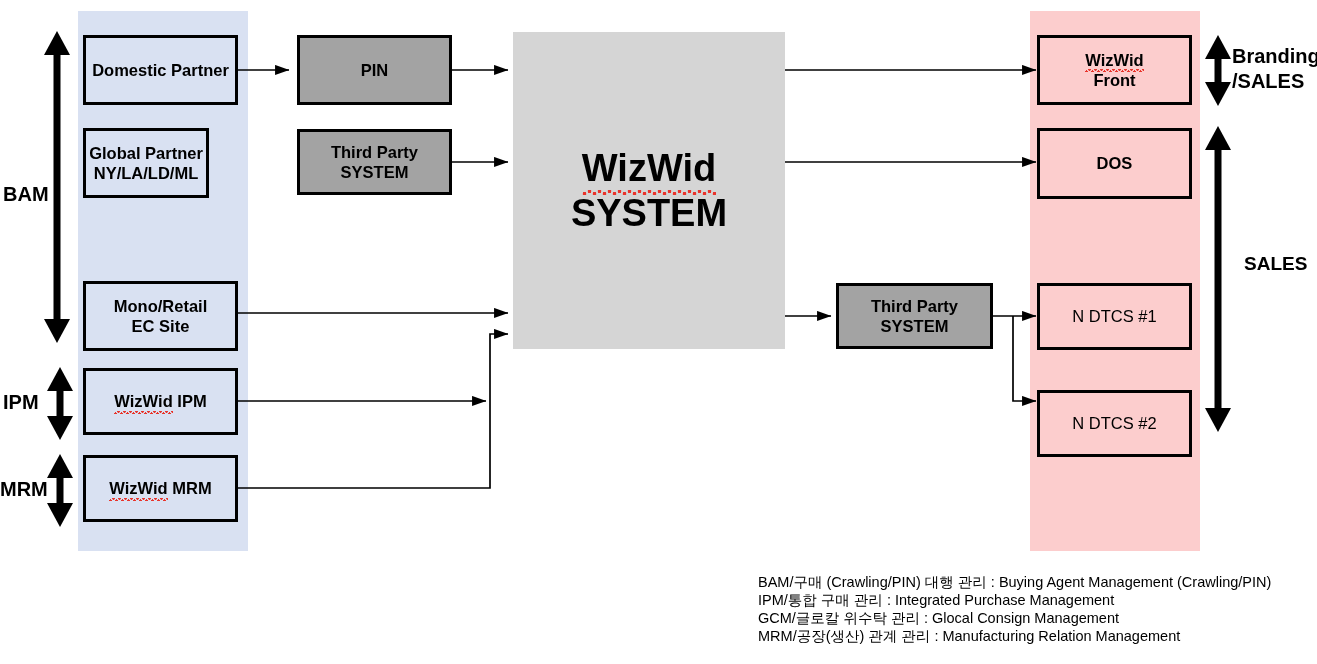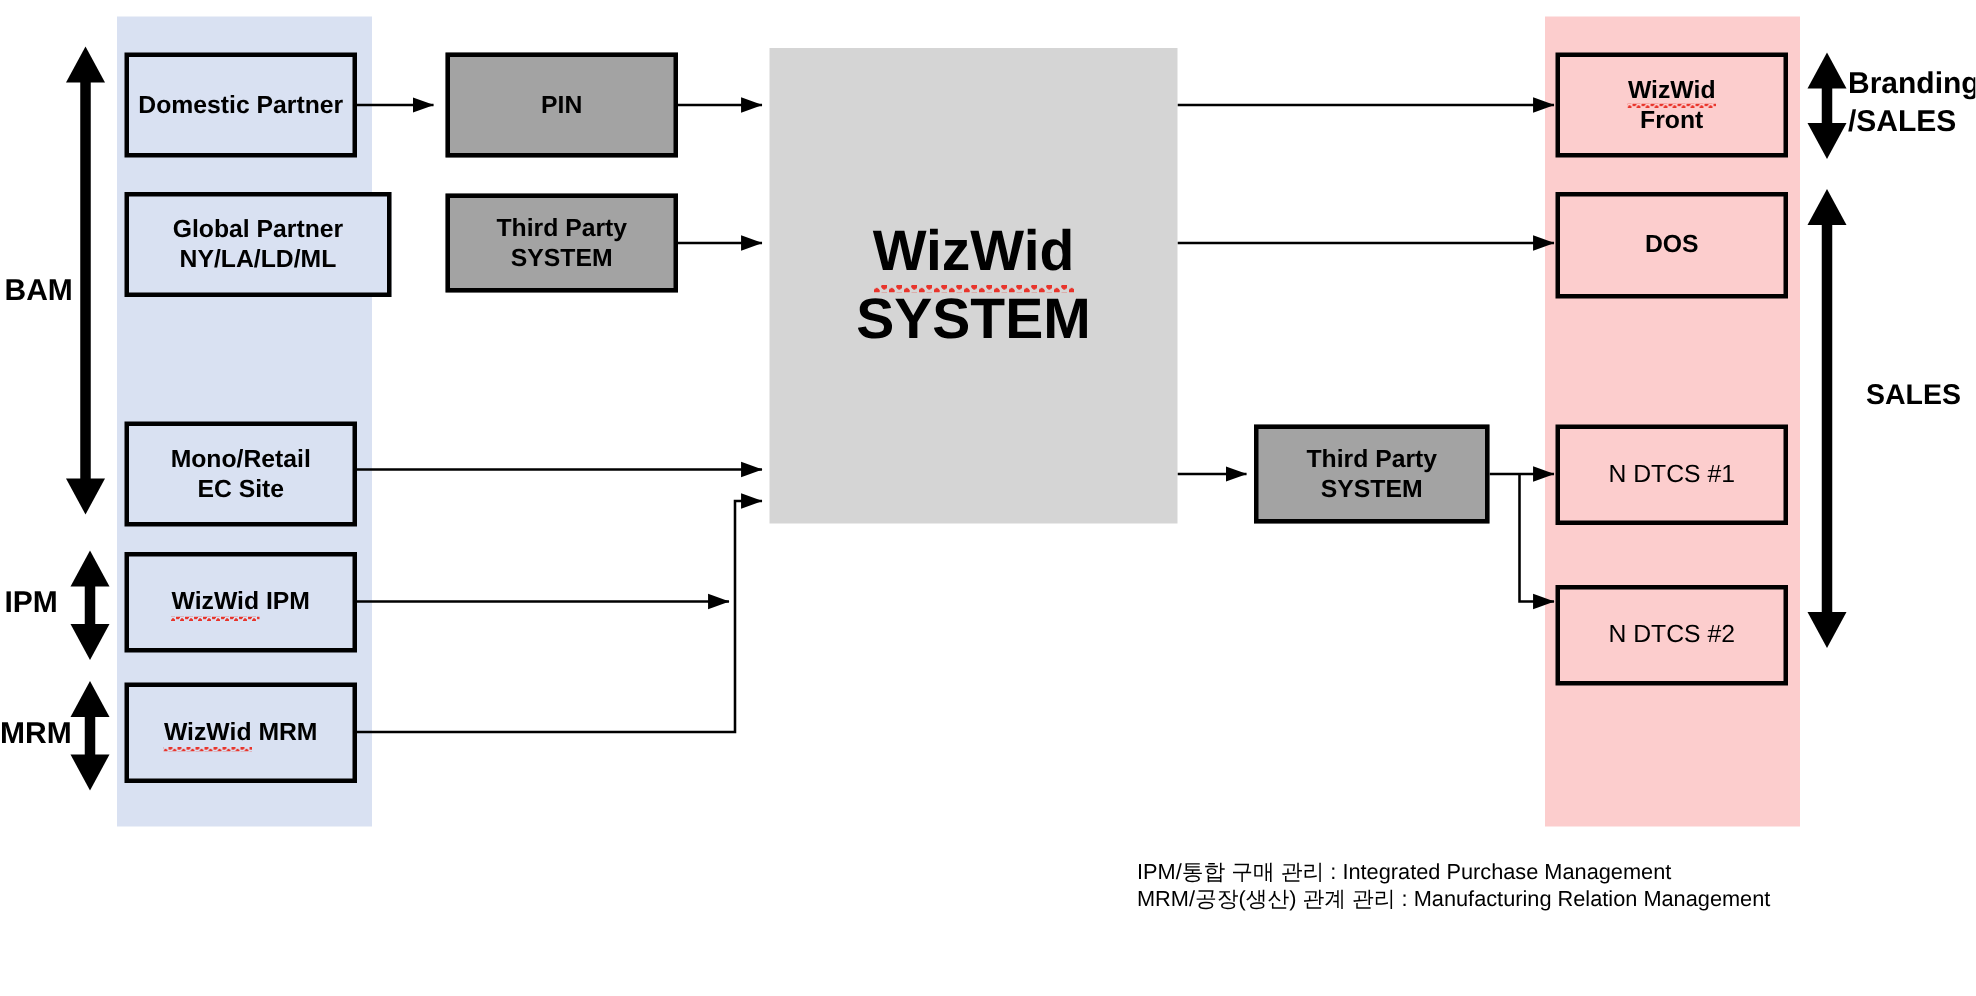--- a/index.html
+++ b/index.html
@@ -172,21 +172,21 @@
   </svg>
 
   <div class="vlabel" style="left:3px; top:183px; font-size:20px;">BAM</div>
   <div class="vlabel" style="left:3px; top:391px; font-size:20px;">IPM</div>
   <div class="vlabel" style="left:0px; top:478px; font-size:20px;">MRM</div>
 
   <div class="node node-blue" style="left:83px; top:35px; width:155px; height:70px;align-items:center;">
     <span>Domestic Partner</span>
   </div>
 
-  <div class="node node-blue" style="left:83px; top:128px; width:178px; height:70px;">
+  <div class="node node-blue" style="left:83px; top:128px; width:126px; height:70px;">
     <span>
       <span>Global Partner</span><br>
       <span>NY/LA/LD/ML</span>
     </span>
   </div>
 
   <div class="node node-blue" style="left:83px; top:281px; width:155px; height:70px;">
     <span>
       <span>Mono/Retail</span><br>
       <span>EC Site</span>
@@ -243,17 +243,19 @@
 
   <div class="node node-pink node-plain" style="left:1037px; top:368px; width:155px; height:67px;margin-top:22px;">
     <span>N DTCS #2</span>
   </div>
 
   <div class="vlabel" style="left:1232px; top:44px; font-size:20px; line-height:25px;">Branding
 /SALES</div>
   <div class="vlabel" style="left:1244px; top:253px; font-size:19px;">SALES</div>
 
   <div class="legend" style="left:758px; top:573px;">
+    <div>BAM/구매 (Crawling/PIN) 대행 관리 : Buying Agent Management (Crawling/PIN)</div>
     <div>IPM/통합 구매 관리 : Integrated Purchase Management</div>
+    <div>GCM/글로칼 위수탁 관리 : Glocal Consign Management</div>
     <div>MRM/공장(생산) 관계 관리 : Manufacturing Relation Management</div>
   </div>
 
 </div>
 
 </body></html>

